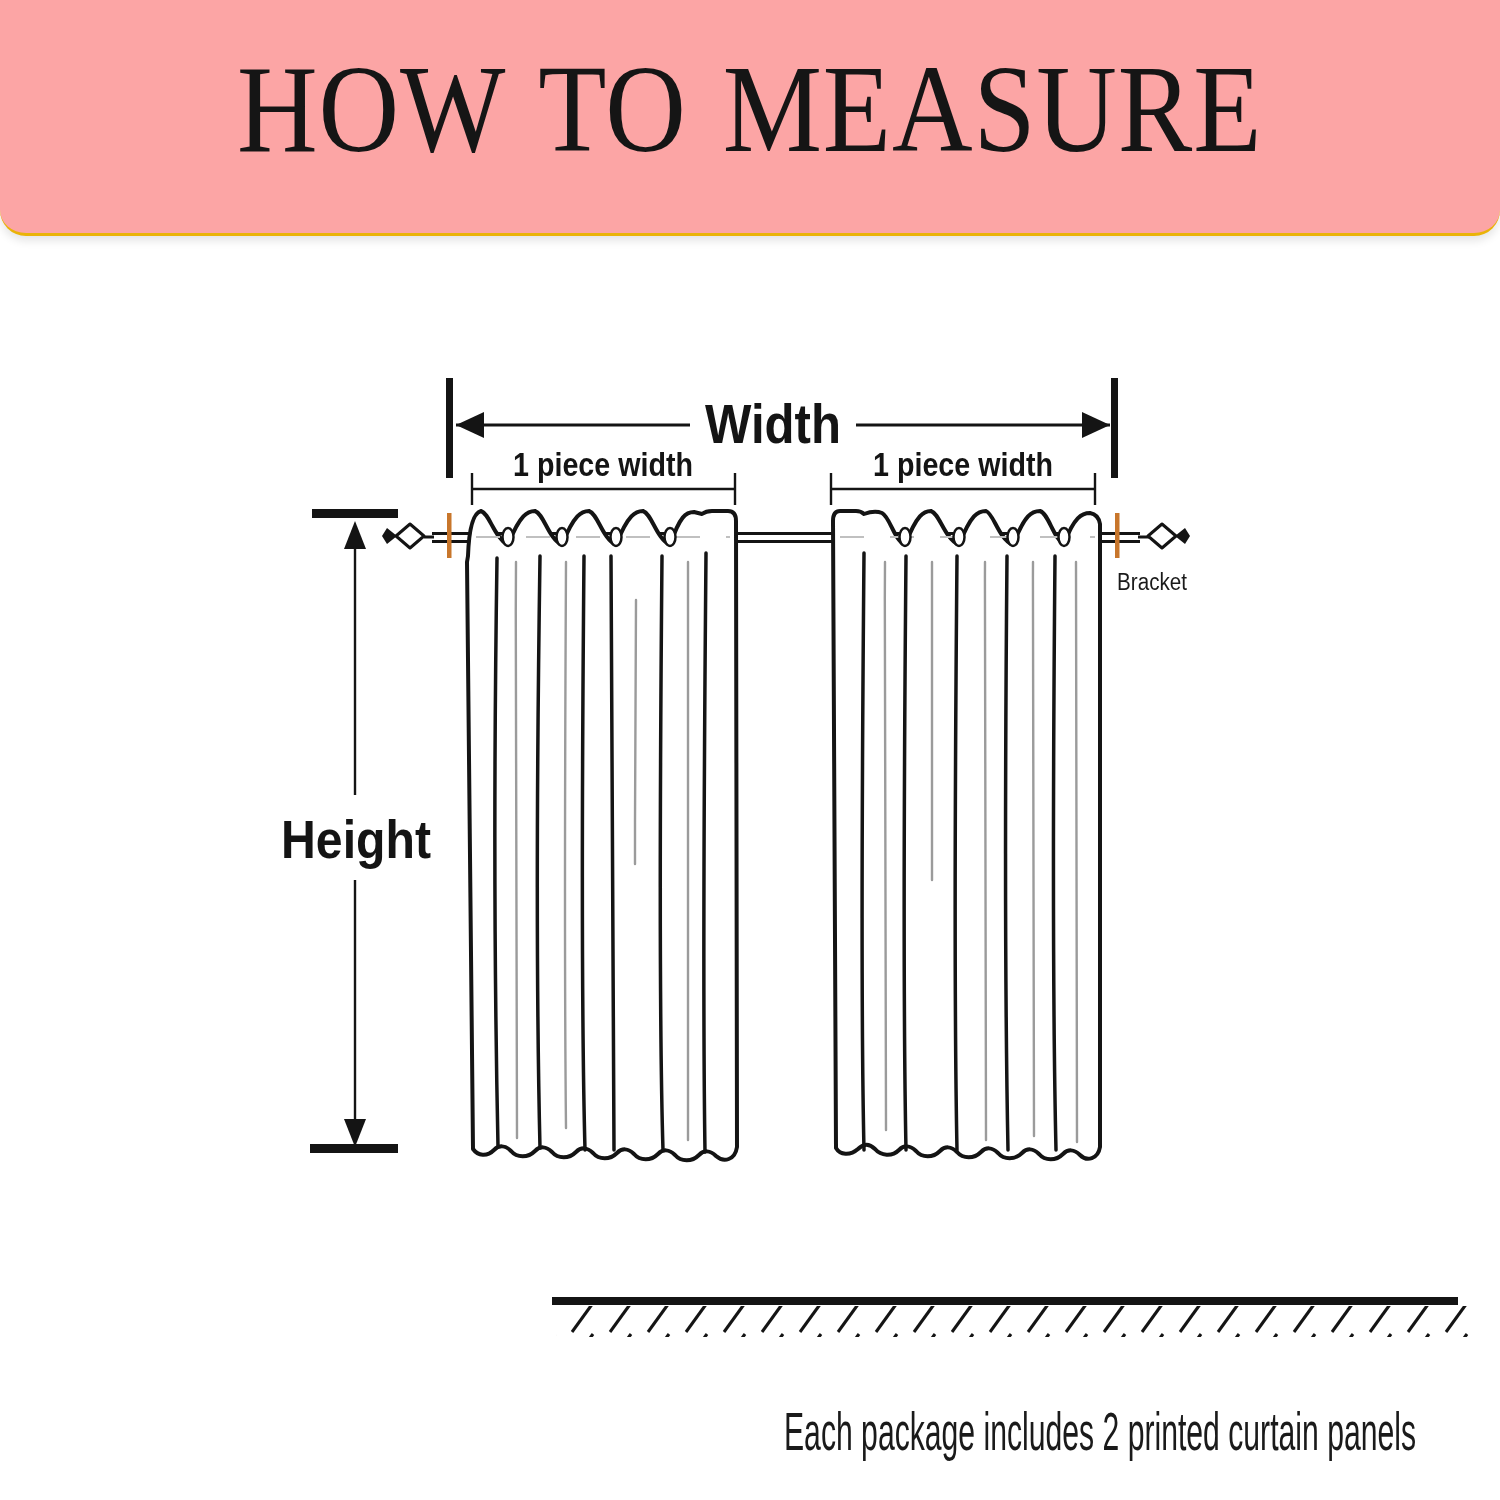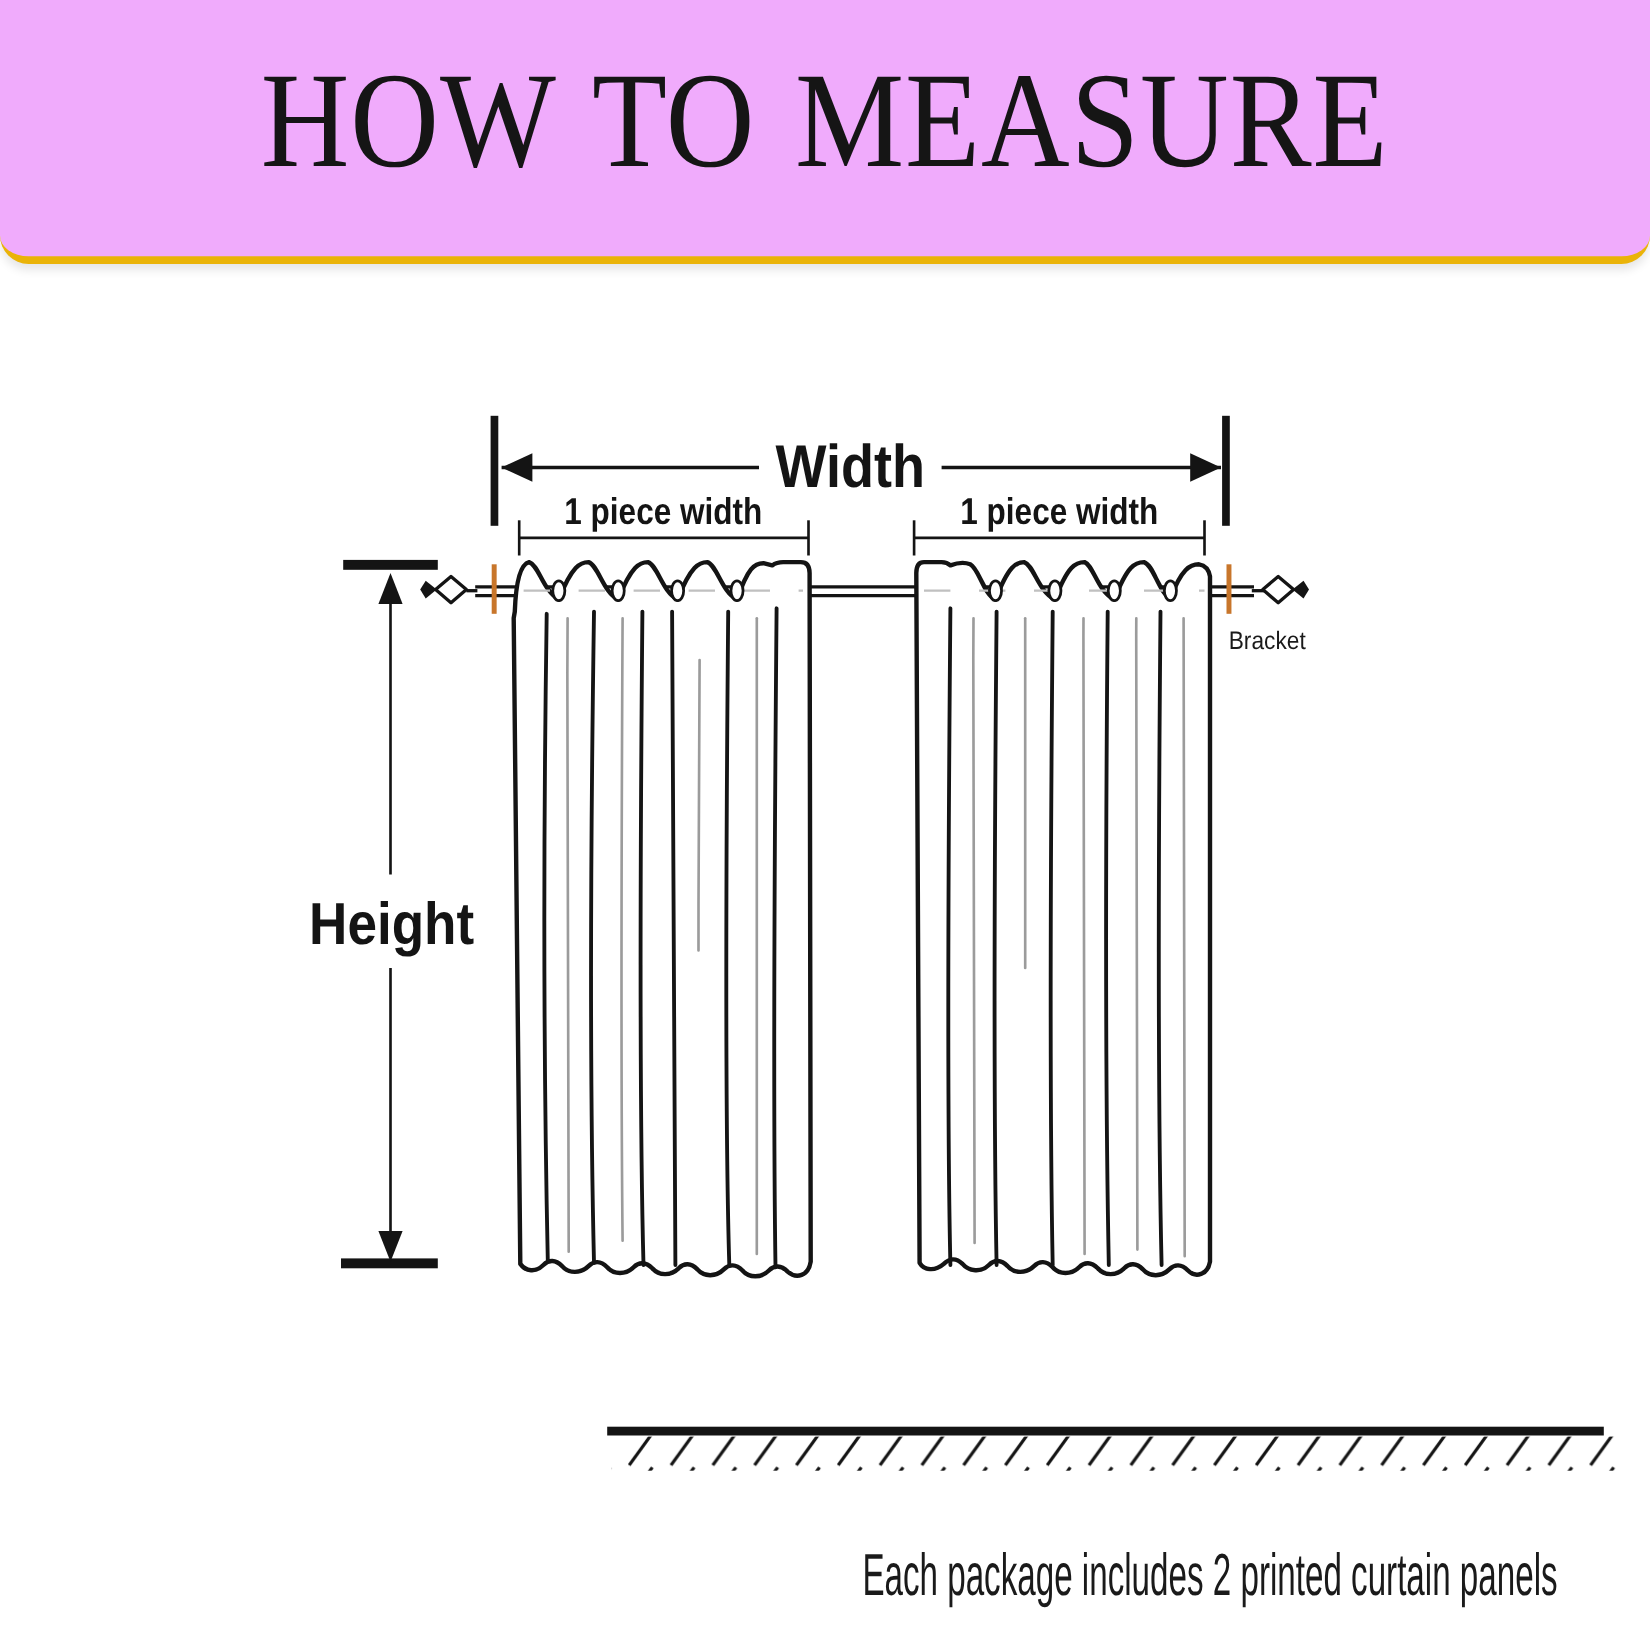--- a/index.html
+++ b/index.html
@@ -1,19 +1,19 @@
 <!DOCTYPE html>
 <html><head>
 <meta charset="utf-8">
 <style>
   html,body{margin:0;padding:0;background:#ffffff;}
   .page{position:relative;width:1500px;height:1500px;background:#ffffff;overflow:hidden;
         font-family:"Liberation Sans",sans-serif;}
-  .header-card{position:absolute;top:0;left:0;width:1500px;height:233px;background:#f0abfc;
-        border-radius:0 0 26px 26px;border-bottom:7px solid #eab308;
+  .header-card{position:absolute;top:0;left:0;width:1500px;height:233px;background:#fca5a5;
+        border-radius:0 0 26px 26px;border-bottom:3px solid #eab308;
         box-shadow:0 5px 9px rgba(0,0,0,0.10);
         display:flex;justify-content:center;align-items:flex-start;z-index:2;}
   .page-title{margin:0;padding-top:48px;line-height:1;white-space:nowrap;
         font-family:"Liberation Serif",serif;font-weight:400;font-size:124px;color:#151515;
         transform:scaleX(0.9);transform-origin:center top;letter-spacing:1px;word-spacing:8px;}
   .diagram-wrap{position:absolute;top:240px;left:0;width:1500px;height:1260px;z-index:1;}
 
   
   .outline{fill:#ffffff;stroke:#141414;stroke-width:4;stroke-linejoin:round;stroke-linecap:round;}
   .fold{fill:none;stroke:#141414;stroke-width:3.5;stroke-linecap:round;}

